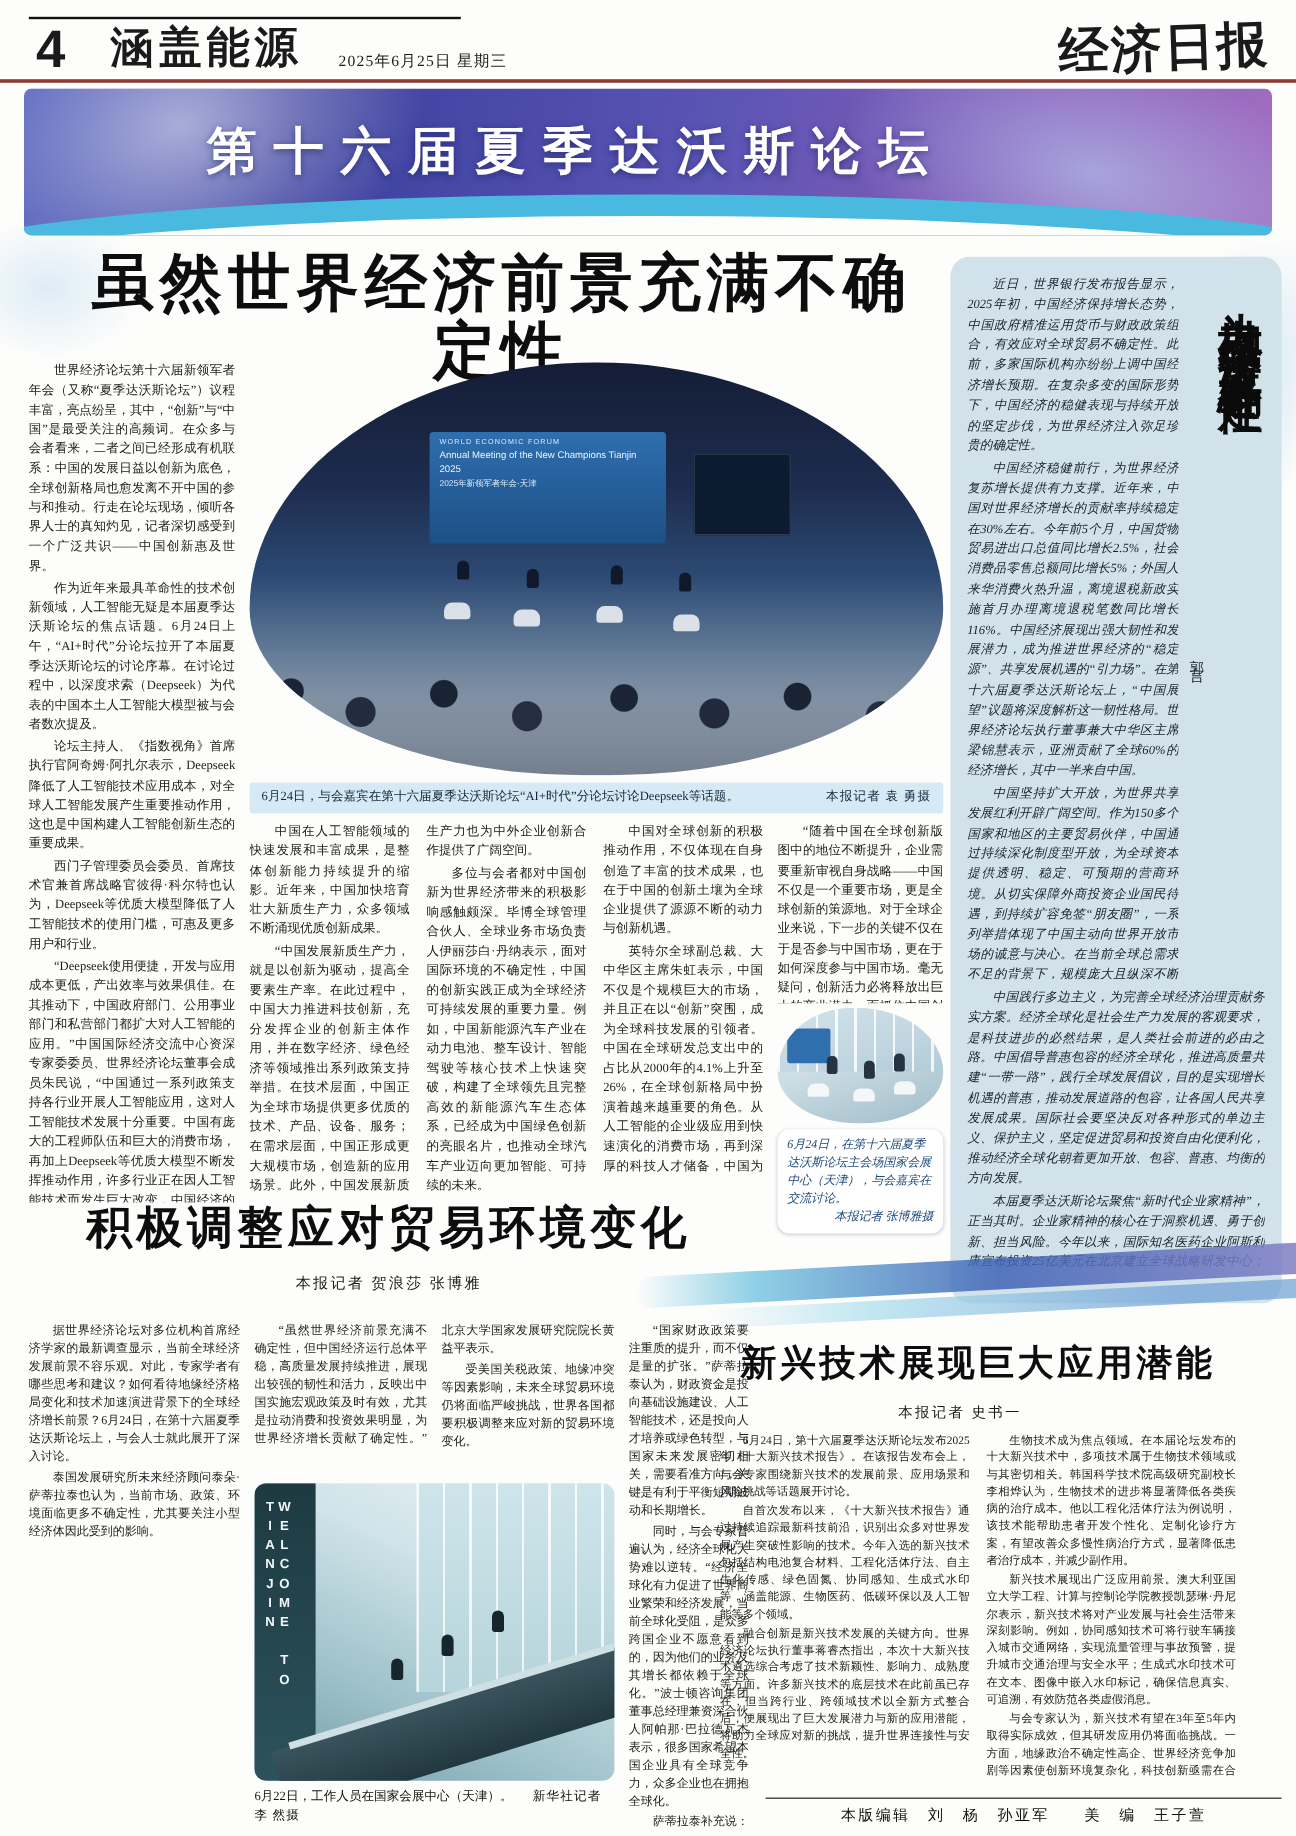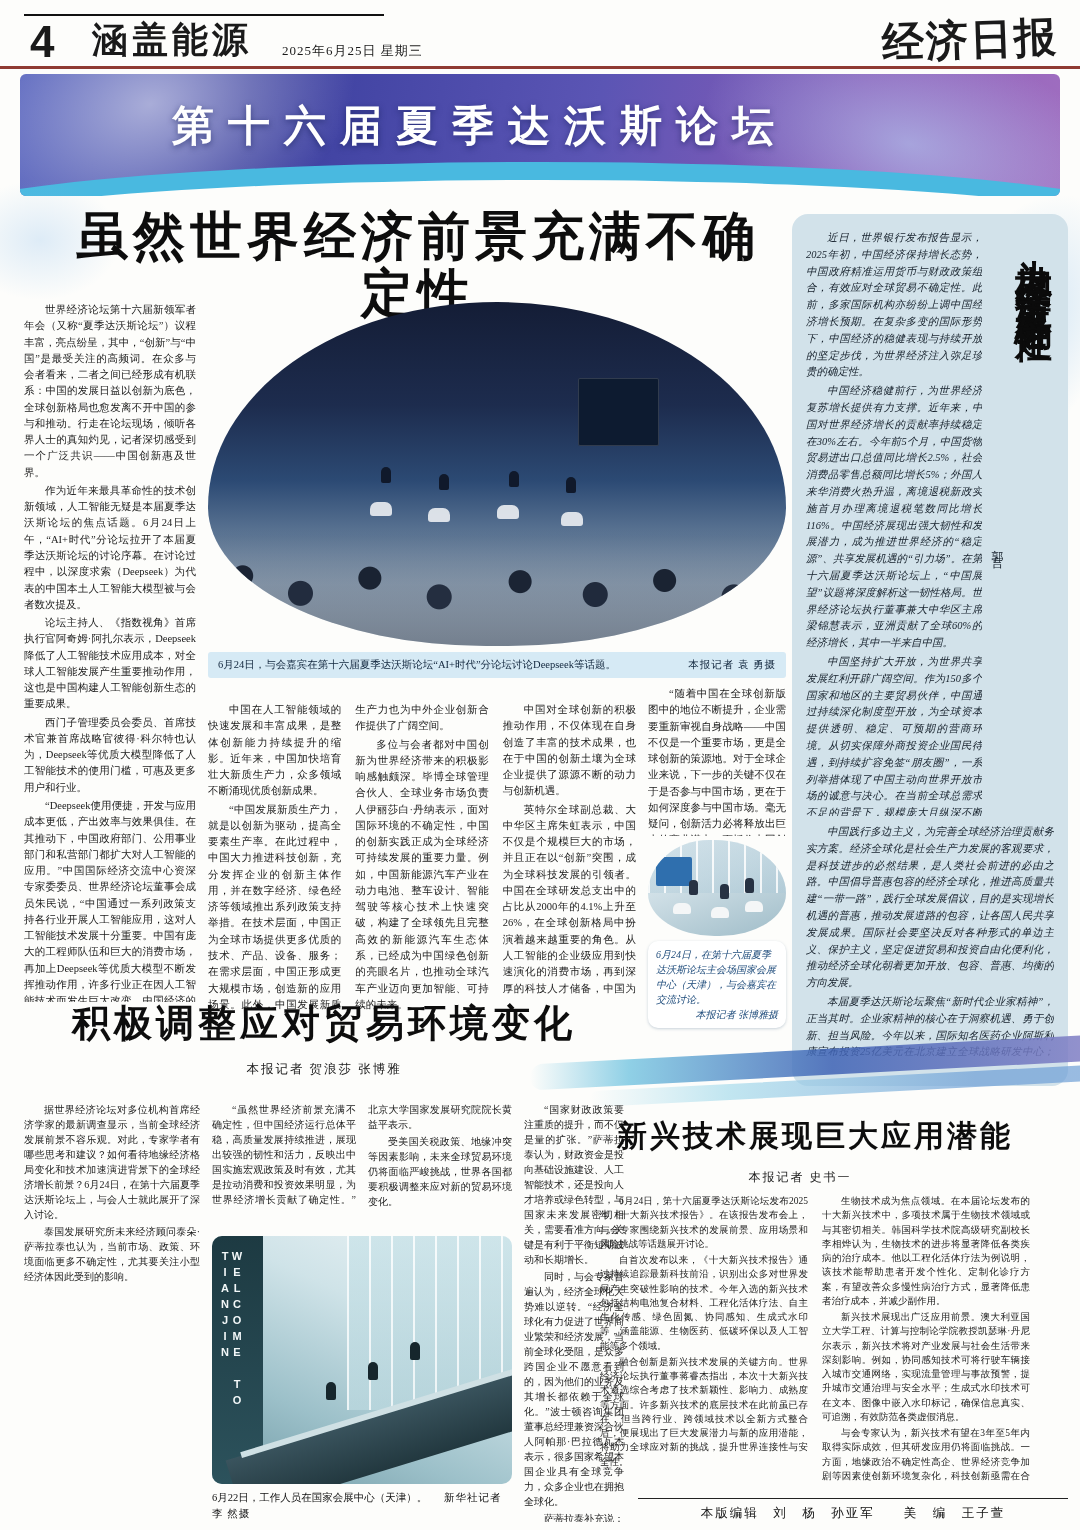--- a/index.html
+++ b/index.html
@@ -66,21 +66,21 @@
              radial-gradient(circle at 28% 42%,#1a2332 11px,transparent 12px),
              radial-gradient(circle at 40% 58%,#242e40 12px,transparent 13px),
              radial-gradient(circle at 54% 45%,#1b2434 11px,transparent 12px),
              radial-gradient(circle at 67% 56%,#202a3c 12px,transparent 13px),
              radial-gradient(circle at 79% 44%,#1a2332 11px,transparent 12px),
              radial-gradient(circle at 91% 58%,#232d3f 12px,transparent 13px),
              linear-gradient(rgba(60,76,98,0),rgba(42,56,76,.55));}
   .caption1{position:absolute;left:184px;top:350px;width:578px;background:#d6eaf5;color:#10253c;
             font-size:10.5px;line-height:1.5;padding:5px 10px;box-sizing:border-box;border-radius:3px;}
   .caption1 .credit{float:right;letter-spacing:1px;}
-  .lower-cols{position:absolute;left:184px;top:400px;width:428px;height:316px;overflow:hidden;
+  .lower-cols{position:absolute;left:184px;top:384px;width:428px;height:316px;overflow:hidden;
               column-count:3;column-gap:14px;}
   .right-zone{position:absolute;left:624px;top:384px;width:138px;height:316px;}
   .right-zone .txt{height:150px;overflow:hidden;}
   .photo2{width:138px;height:96px;border-radius:46% 54% 50% 50%/58% 58% 46% 46%;overflow:hidden;position:relative;
           background:linear-gradient(160deg,#e9f1f4 0%,#cfdfe6 40%,#9fbcc8 100%);margin-top:4px;}
   .photo2 .win{position:absolute;left:0;top:0;width:100%;height:55%;
                background:repeating-linear-gradient(90deg,rgba(255,255,255,.8) 0 2px,rgba(170,200,215,.35) 2px 16px);}
   .photo2 .booth{position:absolute;left:6%;top:18%;width:26%;height:30%;background:#2f6fae;border-radius:2px;}
   .p2-fig{position:absolute;width:9px;height:15px;border-radius:4px 4px 2px 2px;background:#273243;}
   .p2-chair{position:absolute;width:18px;height:11px;border-radius:6px 6px 2px 2px;background:#f4f6f7;}
@@ -180,20 +180,25 @@
   <div class="main-art" data-interactable="false">
     <div class="col1 bodytext" data-interactable="false">
         <p data-interactable="false">世界经济论坛第十六届新领军者年会（又称“夏季达沃斯论坛”）议程丰富，亮点纷呈，其中，“创新”与“中国”是最受关注的高频词。在众多与会者看来，二者之间已经形成有机联系：中国的发展日益以创新为底色，全球创新格局也愈发离不开中国的参与和推动。行走在论坛现场，倾听各界人士的真知灼见，记者深切感受到一个广泛共识——中国创新惠及世界。</p>
         <p data-interactable="false">作为近年来最具革命性的技术创新领域，人工智能无疑是本届夏季达沃斯论坛的焦点话题。6月24日上午，“AI+时代”分论坛拉开了本届夏季达沃斯论坛的讨论序幕。在讨论过程中，以深度求索（Deepseek）为代表的中国本土人工智能大模型被与会者数次提及。</p>
         <p data-interactable="false">论坛主持人、《指数视角》首席执行官阿奇姆·阿扎尔表示，Deepseek降低了人工智能技术应用成本，对全球人工智能发展产生重要推动作用，这也是中国构建人工智能创新生态的重要成果。</p>
         <p data-interactable="false">西门子管理委员会委员、首席技术官兼首席战略官彼得·科尔特也认为，Deepseek等优质大模型降低了人工智能技术的使用门槛，可惠及更多用户和行业。</p>
         <p data-interactable="false">“Deepseek使用便捷，开发与应用成本更低，产出效率与效果俱佳。在其推动下，中国政府部门、公用事业部门和私营部门都扩大对人工智能的应用。”中国国际经济交流中心资深专家委委员、世界经济论坛董事会成员朱民说，“中国通过一系列政策支持各行业开展人工智能应用，这对人工智能技术发展十分重要。中国有庞大的工程师队伍和巨大的消费市场，再加上Deepseek等优质大模型不断发挥推动作用，许多行业正在因人工智能技术而发生巨大改变，中国经济的增长质量也在快速提升。”</p>
       </div>
 
     <div class="photo1" data-interactable="false">
+      <div class="p1-screen" data-interactable="false">
+        <div class="l1" data-interactable="false">WORLD ECONOMIC FORUM</div>
+        <div class="l2" data-interactable="false">Annual Meeting of the New Champions Tianjin 2025</div>
+        <div class="l3" data-interactable="false">2025年新领军者年会·天津</div>
+      </div>
       <div class="p1-screen2" data-interactable="false"></div>
       <div class="p1-person" style="left:30%;top:48%;" data-interactable="false"></div>
       <div class="p1-person" style="left:40%;top:50%;" data-interactable="false"></div>
       <div class="p1-person" style="left:52%;top:49%;" data-interactable="false"></div>
       <div class="p1-person" style="left:62%;top:51%;" data-interactable="false"></div>
       <div class="p1-chair" style="left:28%;top:58%;" data-interactable="false"></div>
       <div class="p1-chair" style="left:38%;top:60%;" data-interactable="false"></div>
       <div class="p1-chair" style="left:50%;top:59%;" data-interactable="false"></div>
       <div class="p1-chair" style="left:61%;top:61%;" data-interactable="false"></div>
       <div class="p1-crowd" data-interactable="false"></div>

